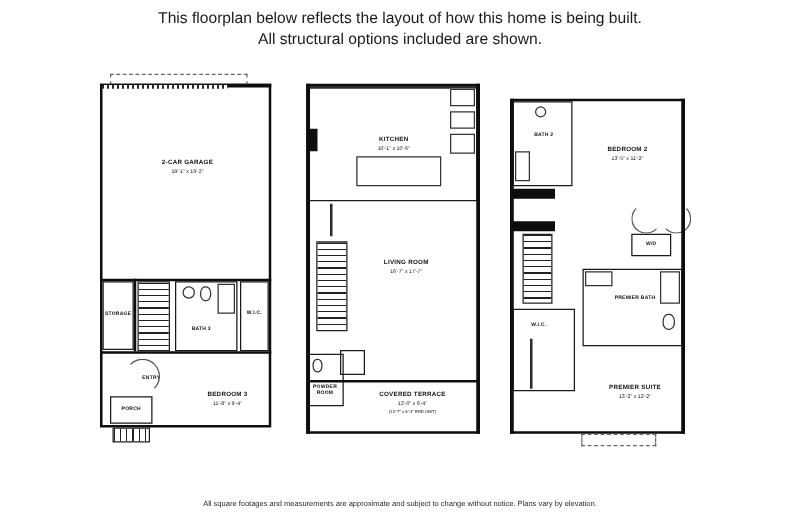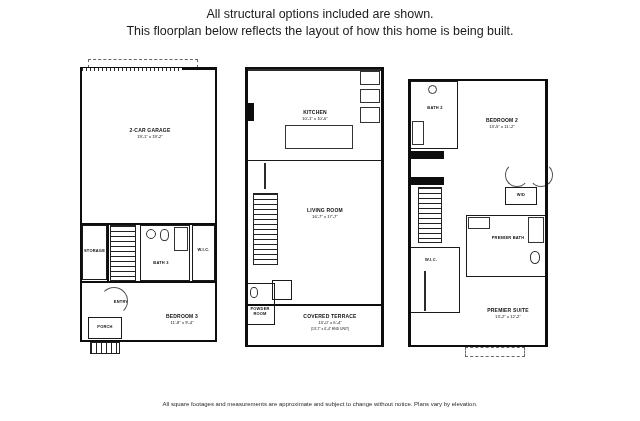--- a/index.html
+++ b/index.html
@@ -95,22 +95,22 @@
     position:absolute;
     border:1.2px solid #333;
     box-sizing:border-box;
     background:#fff;
   }
 </style>
 </head>
 <body>
 
 <div class="header">
+  <div>This floorplan below reflects the layout of how this home is being built.</div>
   <div>All structural options included are shown.</div>
-  <div>This floorplan below reflects the layout of how this home is being built.</div>
 </div>
 
 <div class="plan">
 
   <div>
 
     <div class="dashbox" style="left:88px;top:4px;width:110px;height:9px;"></div>
 
     <div class="outline" style="left:80px;top:12px;width:137px;height:275px;"></div>
 

